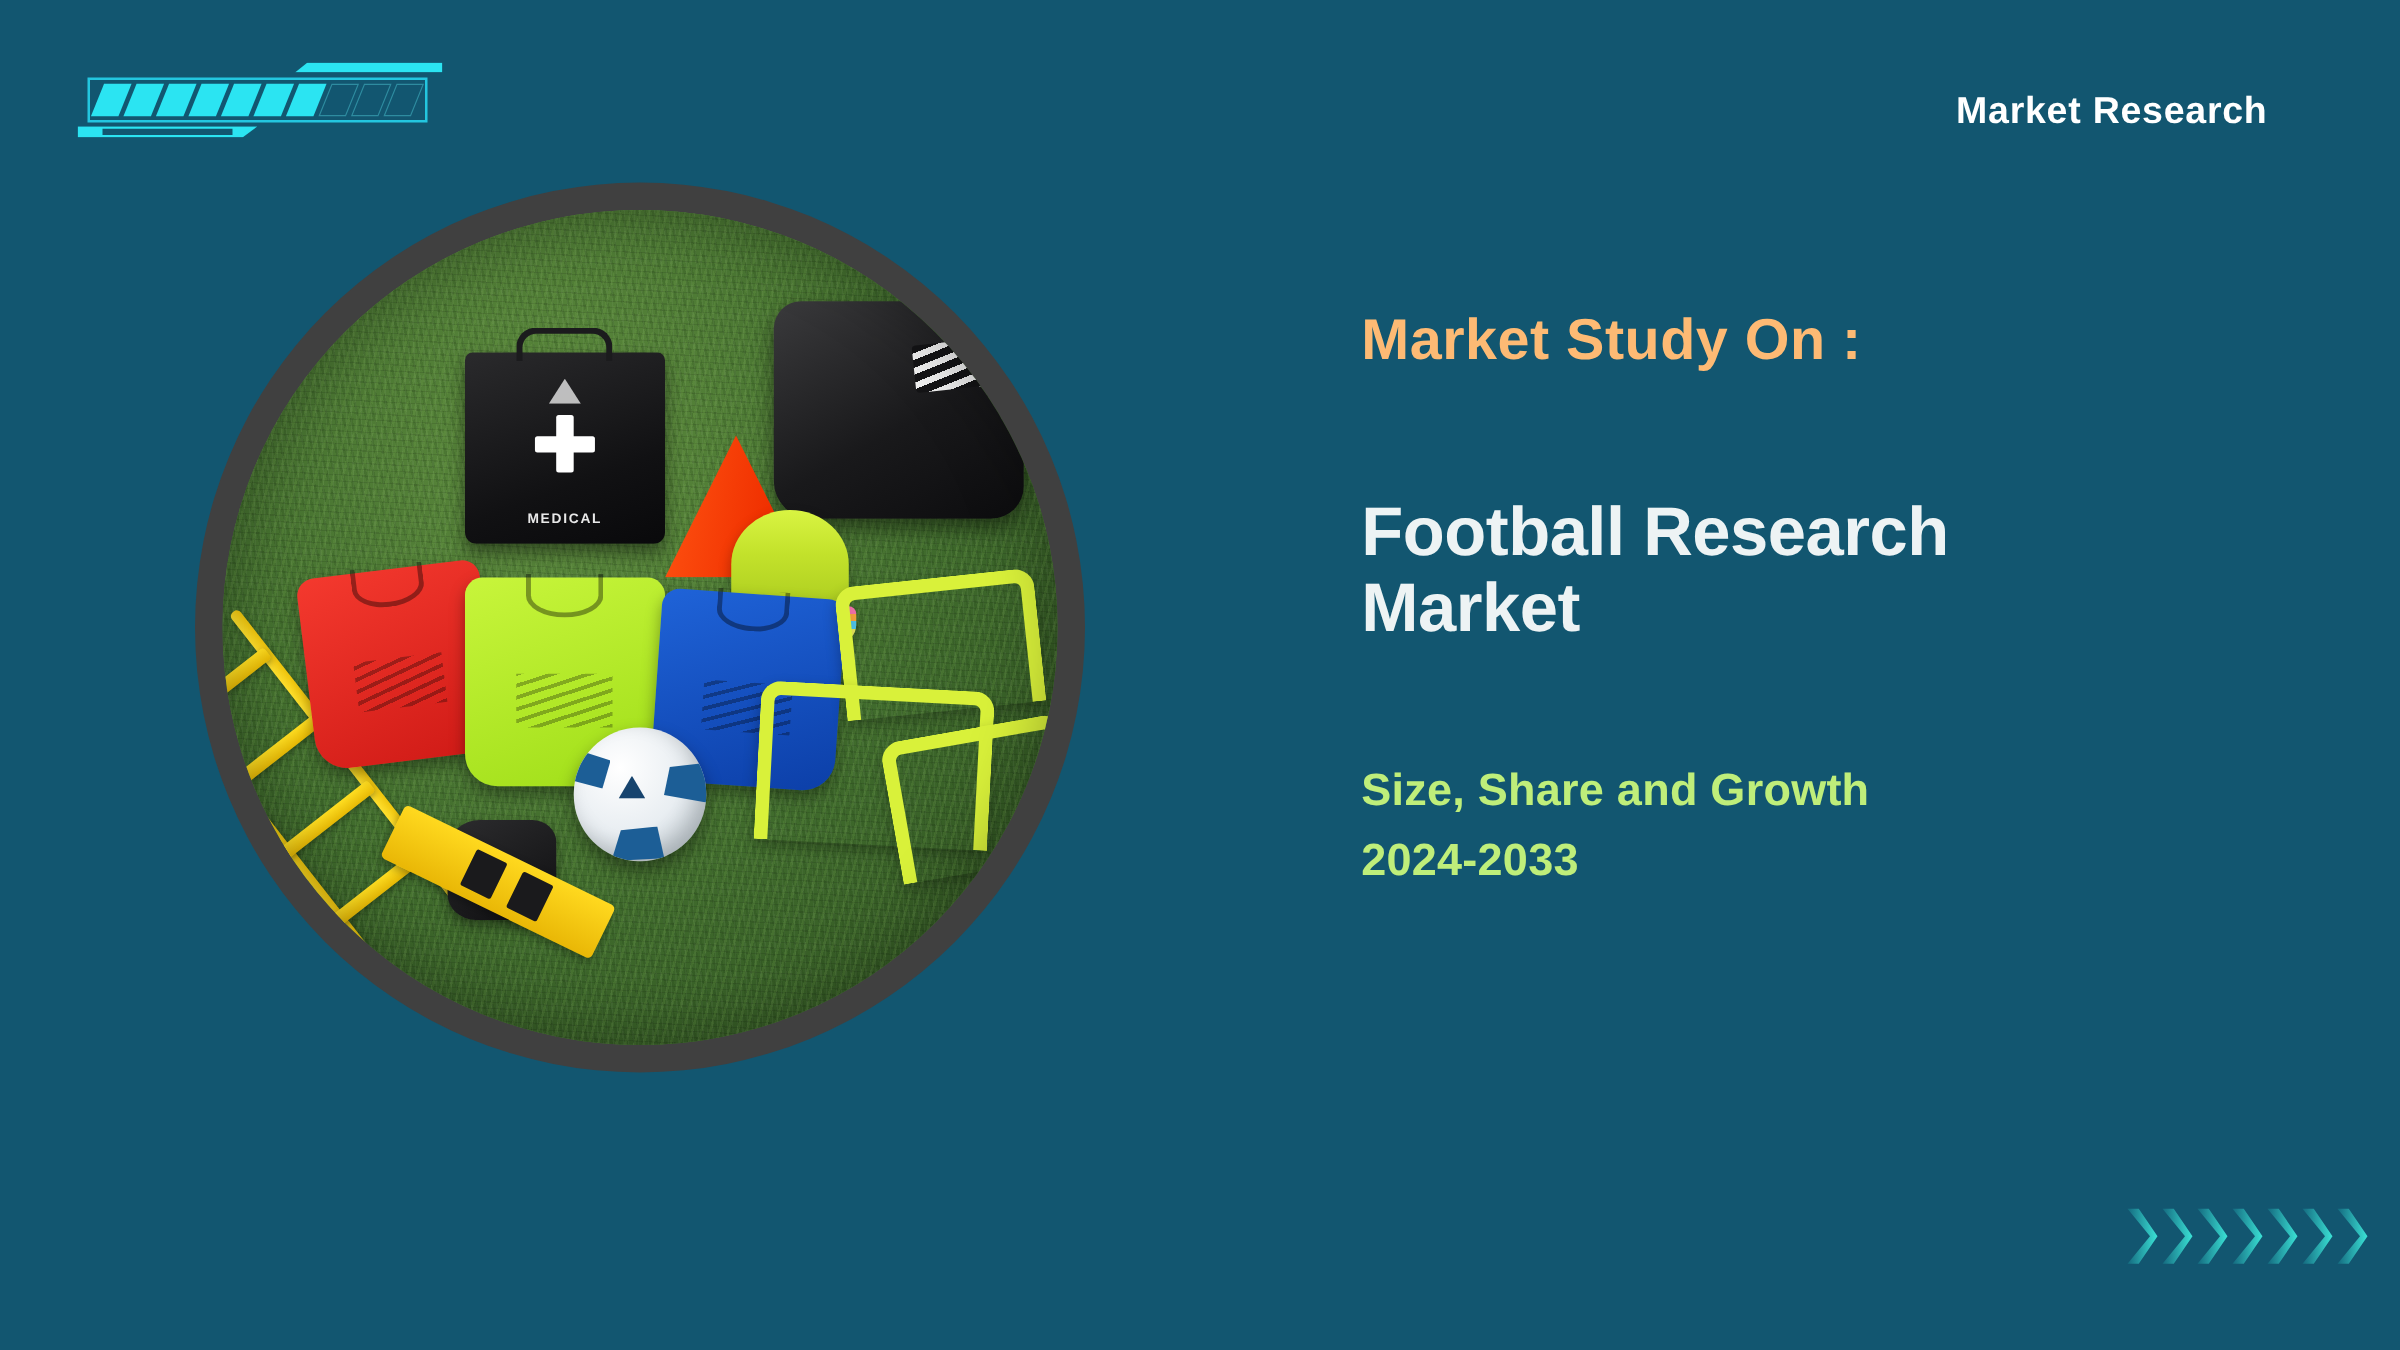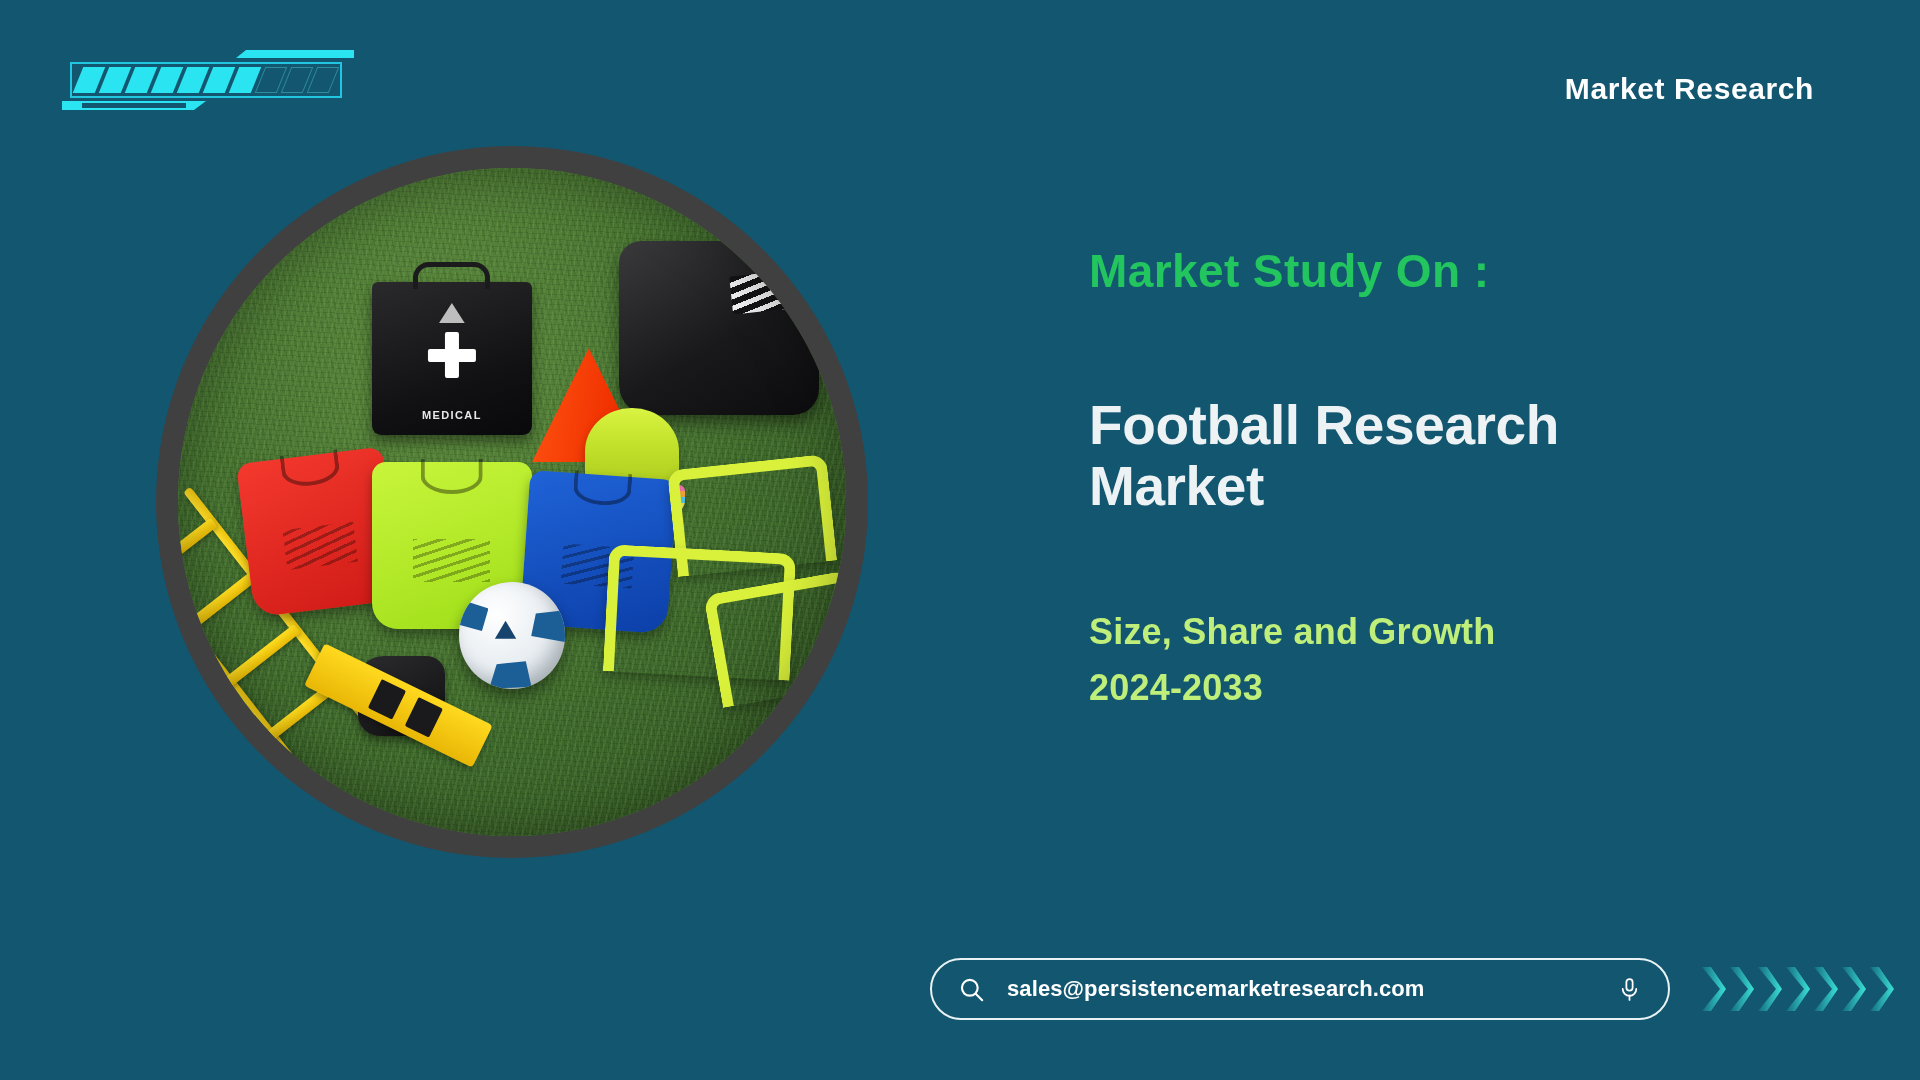--- a/index.html
+++ b/index.html
@@ -356,21 +356,21 @@
     margin-top:22px;
   }
 
   
   .copy {
     position:absolute;
     left:1089px; top:246px;
     width:700px;
   }
   .eyebrow {
-    color:#22c55e;
+    color:#fdba74;
     font-size:46px;
     font-weight:bold;
     letter-spacing:.4px;
     line-height:1.1;
   }
   .headline {
     margin-top:98px;
     color:#EDF3F4;
     font-size:55px;
     font-weight:bold;
@@ -512,96 +512,80 @@
 
   <div class="copy">
     <div class="eyebrow">Market Study On :</div>
     <h1 class="headline">Football  Research Market</h1>
     <div class="subline">
       <div>Size, Share and Growth</div>
       <div>2024-2033</div>
     </div>
   </div>
 
-  <div class="searchbar">
-    <span class="search-icon">
-      <svg width="27" height="27" viewBox="0 0 24 24" fill="none" stroke="#FFFFFF" stroke-width="1.9" stroke-linecap="round">
-        <circle cx="10.5" cy="10.5" r="7"></circle>
-        <line x1="15.7" y1="15.7" x2="21.5" y2="21.5"></line>
-      </svg>
-    </span>
-    <span class="search-email" title="sales@persistencemarketresearch.com">sales@persistencemarketresearch.com</span>
-    <span class="mic-icon">
-      <svg width="25" height="25" viewBox="0 0 24 24" fill="none" stroke="#FFFFFF" stroke-width="1.7" stroke-linecap="round">
-        <rect x="9" y="2" width="6" height="11" rx="3"></rect>
-        <path d="M5.5 11.5a6.5 6.5 0 0 0 13 0"></path>
-        <line x1="12" y1="18" x2="12" y2="22"></line>
-      </svg>
-    </span>
+
+  <div class="chevrons">
+    <svg class="chev" viewBox="0 0 27 48">
+      <defs>
+          <linearGradient id="cg1" x1="0" y1="0" x2="1" y2="0">
+        <stop offset="0%" stop-color="#14697F"></stop>
+            <stop offset="100%" stop-color="#3BE3D6"></stop>
+      </linearGradient>
+        </defs>
+      <path d="M2 2 L20 24 L2 46 L11 46 L26 24 L11 2 Z" fill="url(#cg1)"></path>
+    </svg>
+    <svg class="chev" viewBox="0 0 27 48">
+      <defs>
+          <linearGradient id="cg2" x1="0" y1="0" x2="1" y2="0">
+        <stop offset="0%" stop-color="#14697F"></stop>
+            <stop offset="100%" stop-color="#3BE3D6"></stop>
+      </linearGradient>
+        </defs>
+      <path d="M2 2 L20 24 L2 46 L11 46 L26 24 L11 2 Z" fill="url(#cg2)"></path>
+    </svg>
+    <svg class="chev" viewBox="0 0 27 48">
+      <defs>
+          <linearGradient id="cg3" x1="0" y1="0" x2="1" y2="0">
+        <stop offset="0%" stop-color="#14697F"></stop>
+            <stop offset="100%" stop-color="#3BE3D6"></stop>
+      </linearGradient>
+        </defs>
+      <path d="M2 2 L20 24 L2 46 L11 46 L26 24 L11 2 Z" fill="url(#cg3)"></path>
+    </svg>
+    <svg class="chev" viewBox="0 0 27 48">
+      <defs>
+          <linearGradient id="cg4" x1="0" y1="0" x2="1" y2="0">
+        <stop offset="0%" stop-color="#14697F"></stop>
+            <stop offset="100%" stop-color="#3BE3D6"></stop>
+      </linearGradient>
+        </defs>
+      <path d="M2 2 L20 24 L2 46 L11 46 L26 24 L11 2 Z" fill="url(#cg4)"></path>
+    </svg>
+    <svg class="chev" viewBox="0 0 27 48">
+      <defs>
+          <linearGradient id="cg5" x1="0" y1="0" x2="1" y2="0">
+        <stop offset="0%" stop-color="#14697F"></stop>
+            <stop offset="100%" stop-color="#3BE3D6"></stop>
+      </linearGradient>
+        </defs>
+      <path d="M2 2 L20 24 L2 46 L11 46 L26 24 L11 2 Z" fill="url(#cg5)"></path>
+    </svg>
+    <svg class="chev" viewBox="0 0 27 48">
+      <defs>
+          <linearGradient id="cg6" x1="0" y1="0" x2="1" y2="0">
+        <stop offset="0%" stop-color="#14697F"></stop>
+            <stop offset="100%" stop-color="#3BE3D6"></stop>
+      </linearGradient>
+        </defs>
+      <path d="M2 2 L20 24 L2 46 L11 46 L26 24 L11 2 Z" fill="url(#cg6)"></path>
+    </svg>
+    <svg class="chev" viewBox="0 0 27 48">
+      <defs>
+          <linearGradient id="cg7" x1="0" y1="0" x2="1" y2="0">
+        <stop offset="0%" stop-color="#14697F"></stop>
+            <stop offset="100%" stop-color="#3BE3D6"></stop>
+      </linearGradient>
+        </defs>
+      <path d="M2 2 L20 24 L2 46 L11 46 L26 24 L11 2 Z" fill="url(#cg7)"></path>
+    </svg>
   </div>
 
-  <div class="chevrons">
-    <svg class="chev" viewBox="0 0 27 48">
-      <defs>
-          <linearGradient id="cg1" x1="0" y1="0" x2="1" y2="0">
-        <stop offset="0%" stop-color="#14697F"></stop>
-            <stop offset="100%" stop-color="#3BE3D6"></stop>
-      </linearGradient>
-        </defs>
-      <path d="M2 2 L20 24 L2 46 L11 46 L26 24 L11 2 Z" fill="url(#cg1)"></path>
-    </svg>
-    <svg class="chev" viewBox="0 0 27 48">
-      <defs>
-          <linearGradient id="cg2" x1="0" y1="0" x2="1" y2="0">
-        <stop offset="0%" stop-color="#14697F"></stop>
-            <stop offset="100%" stop-color="#3BE3D6"></stop>
-      </linearGradient>
-        </defs>
-      <path d="M2 2 L20 24 L2 46 L11 46 L26 24 L11 2 Z" fill="url(#cg2)"></path>
-    </svg>
-    <svg class="chev" viewBox="0 0 27 48">
-      <defs>
-          <linearGradient id="cg3" x1="0" y1="0" x2="1" y2="0">
-        <stop offset="0%" stop-color="#14697F"></stop>
-            <stop offset="100%" stop-color="#3BE3D6"></stop>
-      </linearGradient>
-        </defs>
-      <path d="M2 2 L20 24 L2 46 L11 46 L26 24 L11 2 Z" fill="url(#cg3)"></path>
-    </svg>
-    <svg class="chev" viewBox="0 0 27 48">
-      <defs>
-          <linearGradient id="cg4" x1="0" y1="0" x2="1" y2="0">
-        <stop offset="0%" stop-color="#14697F"></stop>
-            <stop offset="100%" stop-color="#3BE3D6"></stop>
-      </linearGradient>
-        </defs>
-      <path d="M2 2 L20 24 L2 46 L11 46 L26 24 L11 2 Z" fill="url(#cg4)"></path>
-    </svg>
-    <svg class="chev" viewBox="0 0 27 48">
-      <defs>
-          <linearGradient id="cg5" x1="0" y1="0" x2="1" y2="0">
-        <stop offset="0%" stop-color="#14697F"></stop>
-            <stop offset="100%" stop-color="#3BE3D6"></stop>
-      </linearGradient>
-        </defs>
-      <path d="M2 2 L20 24 L2 46 L11 46 L26 24 L11 2 Z" fill="url(#cg5)"></path>
-    </svg>
-    <svg class="chev" viewBox="0 0 27 48">
-      <defs>
-          <linearGradient id="cg6" x1="0" y1="0" x2="1" y2="0">
-        <stop offset="0%" stop-color="#14697F"></stop>
-            <stop offset="100%" stop-color="#3BE3D6"></stop>
-      </linearGradient>
-        </defs>
-      <path d="M2 2 L20 24 L2 46 L11 46 L26 24 L11 2 Z" fill="url(#cg6)"></path>
-    </svg>
-    <svg class="chev" viewBox="0 0 27 48">
-      <defs>
-          <linearGradient id="cg7" x1="0" y1="0" x2="1" y2="0">
-        <stop offset="0%" stop-color="#14697F"></stop>
-            <stop offset="100%" stop-color="#3BE3D6"></stop>
-      </linearGradient>
-        </defs>
-      <path d="M2 2 L20 24 L2 46 L11 46 L26 24 L11 2 Z" fill="url(#cg7)"></path>
-    </svg>
-  </div>
-
 </div>
 
 </body></html>

